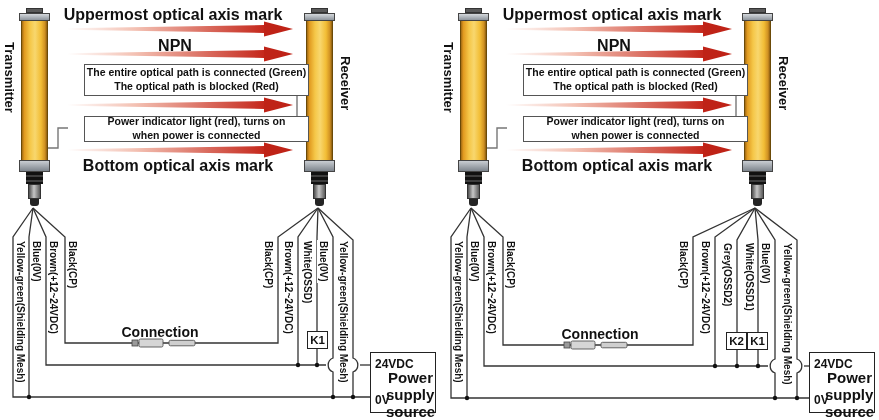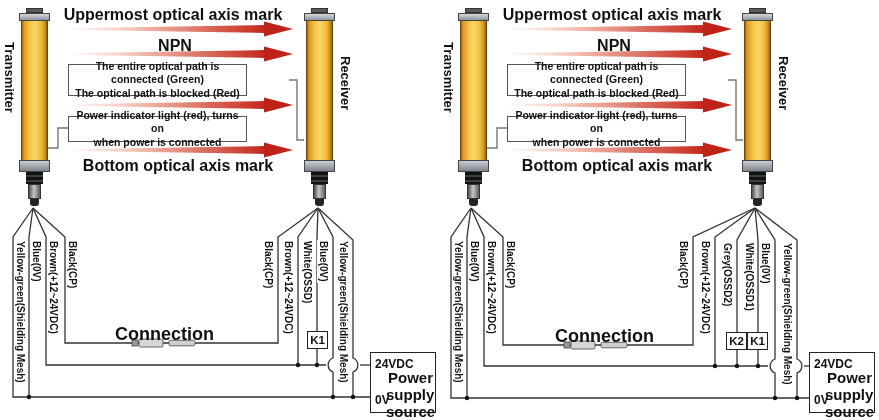--- a/index.html
+++ b/index.html
@@ -17,24 +17,24 @@
          background:linear-gradient(90deg,#a06a14 0%,#e0991f 9%,#f5c748 32%,#f8d76e 52%,#f2bd35 76%,#cf9022 92%,#8a5c10 100%);}
   .tcapb{width:31px;height:12px;background:linear-gradient(180deg,#c9cdd2,#7e858d);border:1px solid #444;box-sizing:border-box;}
   .g1{width:17px;height:12px;margin:0 auto;background:repeating-linear-gradient(180deg,#111 0 3px,#3e3e3e 3px 5px);}
   .g2{width:13px;height:15px;margin:0 auto;background:linear-gradient(90deg,#4e4e4e,#c6c6c6 45%,#5a5a5a);border:1px solid #333;box-sizing:border-box;}
   .g3{width:9px;height:7px;margin:0 auto;background:#242424;border-radius:0 0 3px 3px;}
 
   .vlabel{position:absolute;writing-mode:vertical-rl;font-size:13px;font-weight:bold;color:#111;}
   .wlabel{position:absolute;writing-mode:vertical-rl;font-size:10px;font-weight:bold;line-height:1.1;
           background:#fff;white-space:nowrap;padding:1px 1px;color:#111;}
   .arrowtext{position:absolute;width:260px;text-align:center;font-weight:bold;font-size:16px;}
-  .infobox{position:absolute;left:68px;width:179px;background:#fff;border:1.3px solid #555;box-sizing:border-box;
+  .infobox{position:absolute;left:84px;width:225px;background:#fff;border:1.3px solid #555;box-sizing:border-box;
            text-align:center;font-weight:bold;font-size:10.5px;line-height:1.3;
            display:flex;flex-direction:column;justify-content:center;}
-  .connlabel{position:absolute;width:90px;text-align:center;font-weight:bold;font-size:18px;}
+  .connlabel{position:absolute;width:90px;text-align:center;font-weight:bold;font-size:14px;}
   .kbox{position:absolute;width:19px;height:16px;border:1.5px solid #222;background:#fff;box-sizing:content-box;
         font-weight:bold;font-size:11.5px;text-align:center;line-height:16px;}
   .powerbox{position:absolute;left:370px;top:352px;width:66px;height:61px;border:1.5px solid #222;background:#fff;box-sizing:border-box;}
   .pv24{position:absolute;left:4px;top:4px;font-size:12px;font-weight:bold;}
   .pv0{position:absolute;left:4px;top:40px;font-size:12px;font-weight:bold;}
   .psrc{position:absolute;right:2px;top:17px;width:47px;font-size:15px;font-weight:bold;text-align:right;line-height:1.12;}
 </style>
 </head>
 <body>
 

